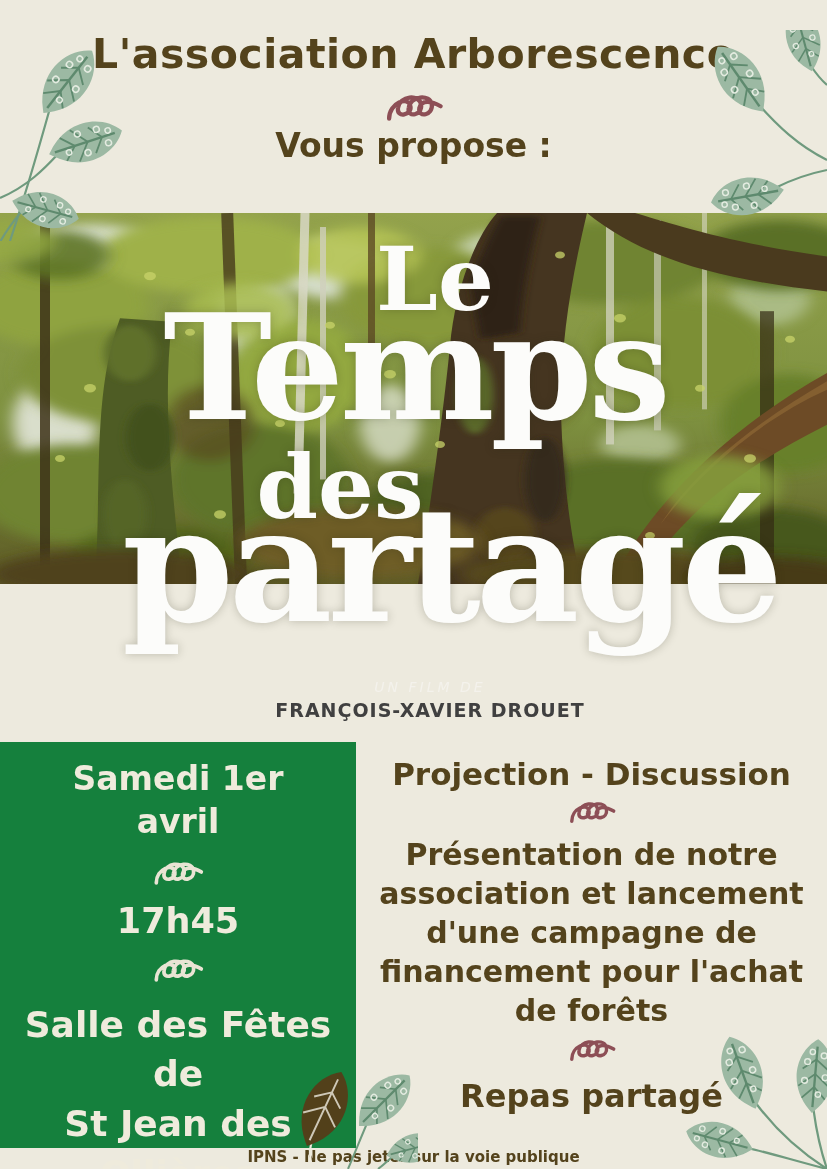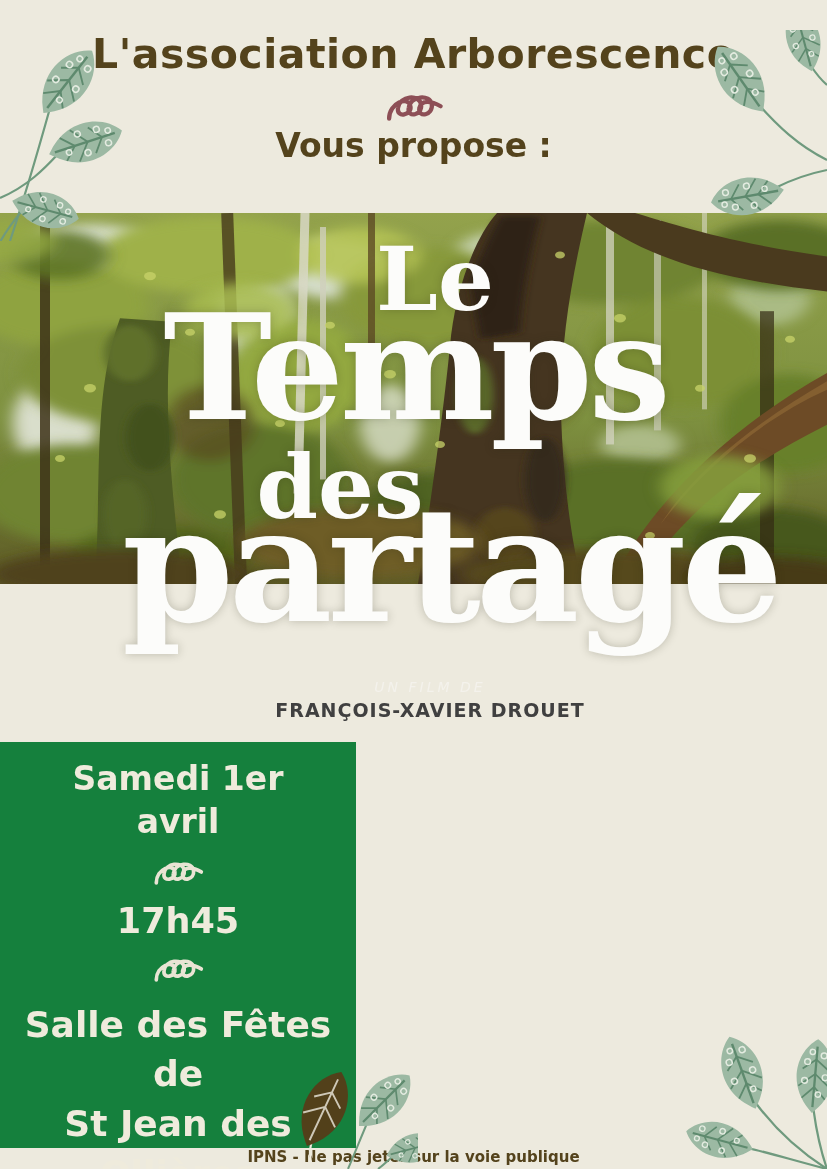--- a/index.html
+++ b/index.html
@@ -220,20 +220,35 @@
       </svg>
     <div class="event-time">17h45</div>
     <svg class="squig" width="56" height="31" viewBox="0 0 36 20">
         <use href="#squig"></use>
       </svg>
     <div class="event-venue">Salle des Fêtes de
 St Jean des
 Ollières</div>
   </div>
 
+  <div class="program-panel">
+    <div class="program-headline">Projection - Discussion</div>
+    <svg class="squig" width="52" height="29" viewBox="0 0 36 20">
+        <use href="#squig"></use>
+      </svg>
+    <div class="program-desc">Présentation de notre
+association et lancement
+d'une campagne de
+financement pour l'achat
+de forêts</div>
+    <svg class="squig" width="52" height="29" viewBox="0 0 36 20">
+        <use href="#squig"></use>
+      </svg>
+    <div class="program-meal">Repas partagé</div>
+  </div>
 
   <div class="footer">
     <span>IPNS - Ne pas jeter sur la voie publique</span>
   </div>
 
   <svg class="leaves lv-tl" width="175" height="195" viewBox="0 0 175 195">
     <g stroke="#6f9a7e" stroke-width="2.2" fill="none">
       <path d="M10,195 C25,150 38,105 50,62"></path>
       <path d="M0,152 C28,140 45,122 58,108"></path>
       <path d="M0,196 C10,178 18,170 26,160"></path>

